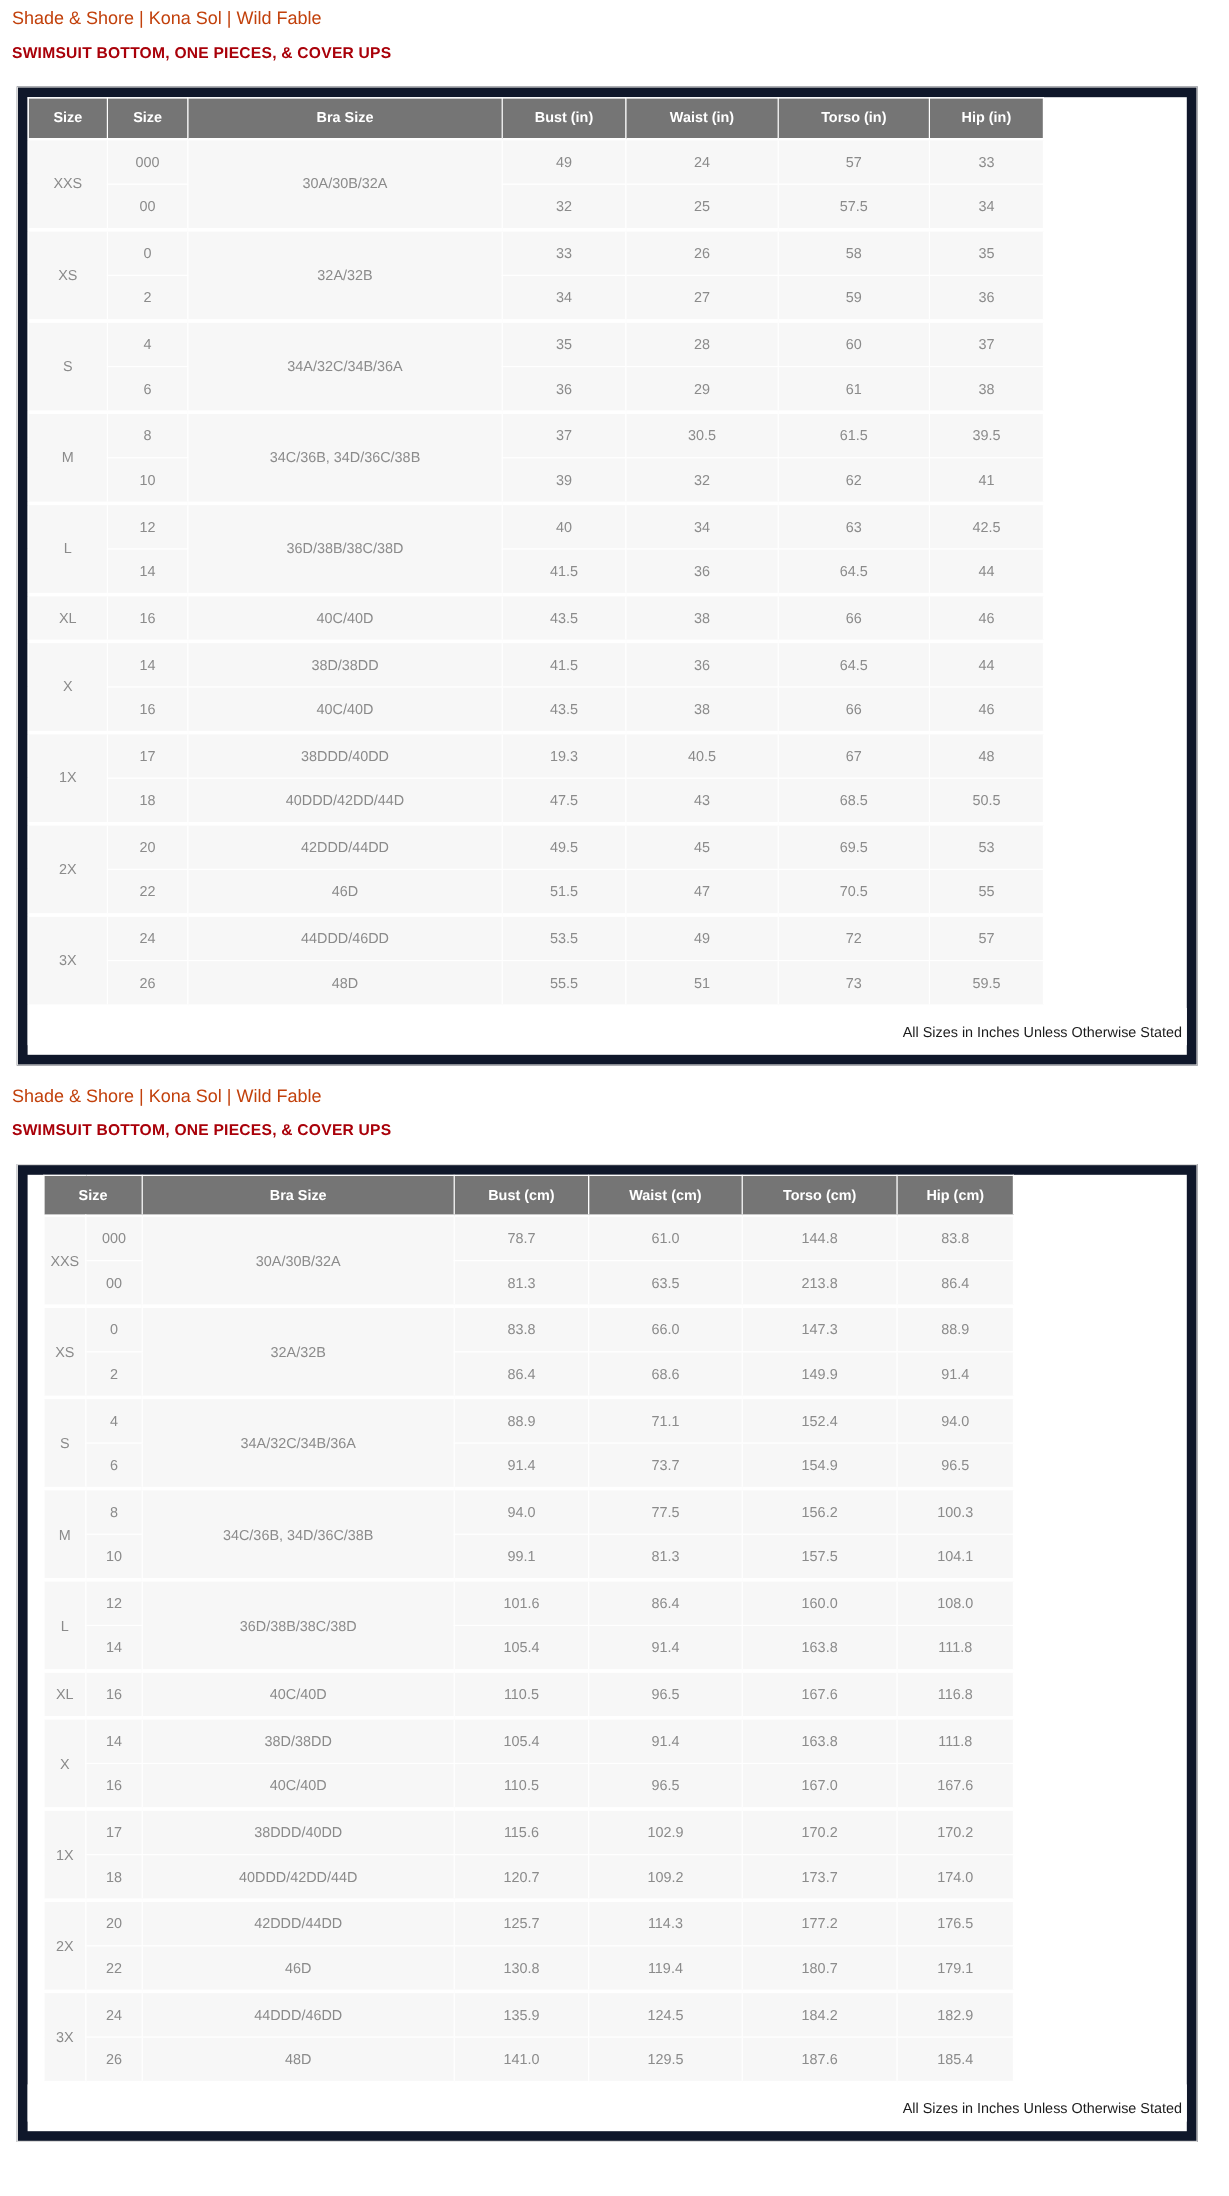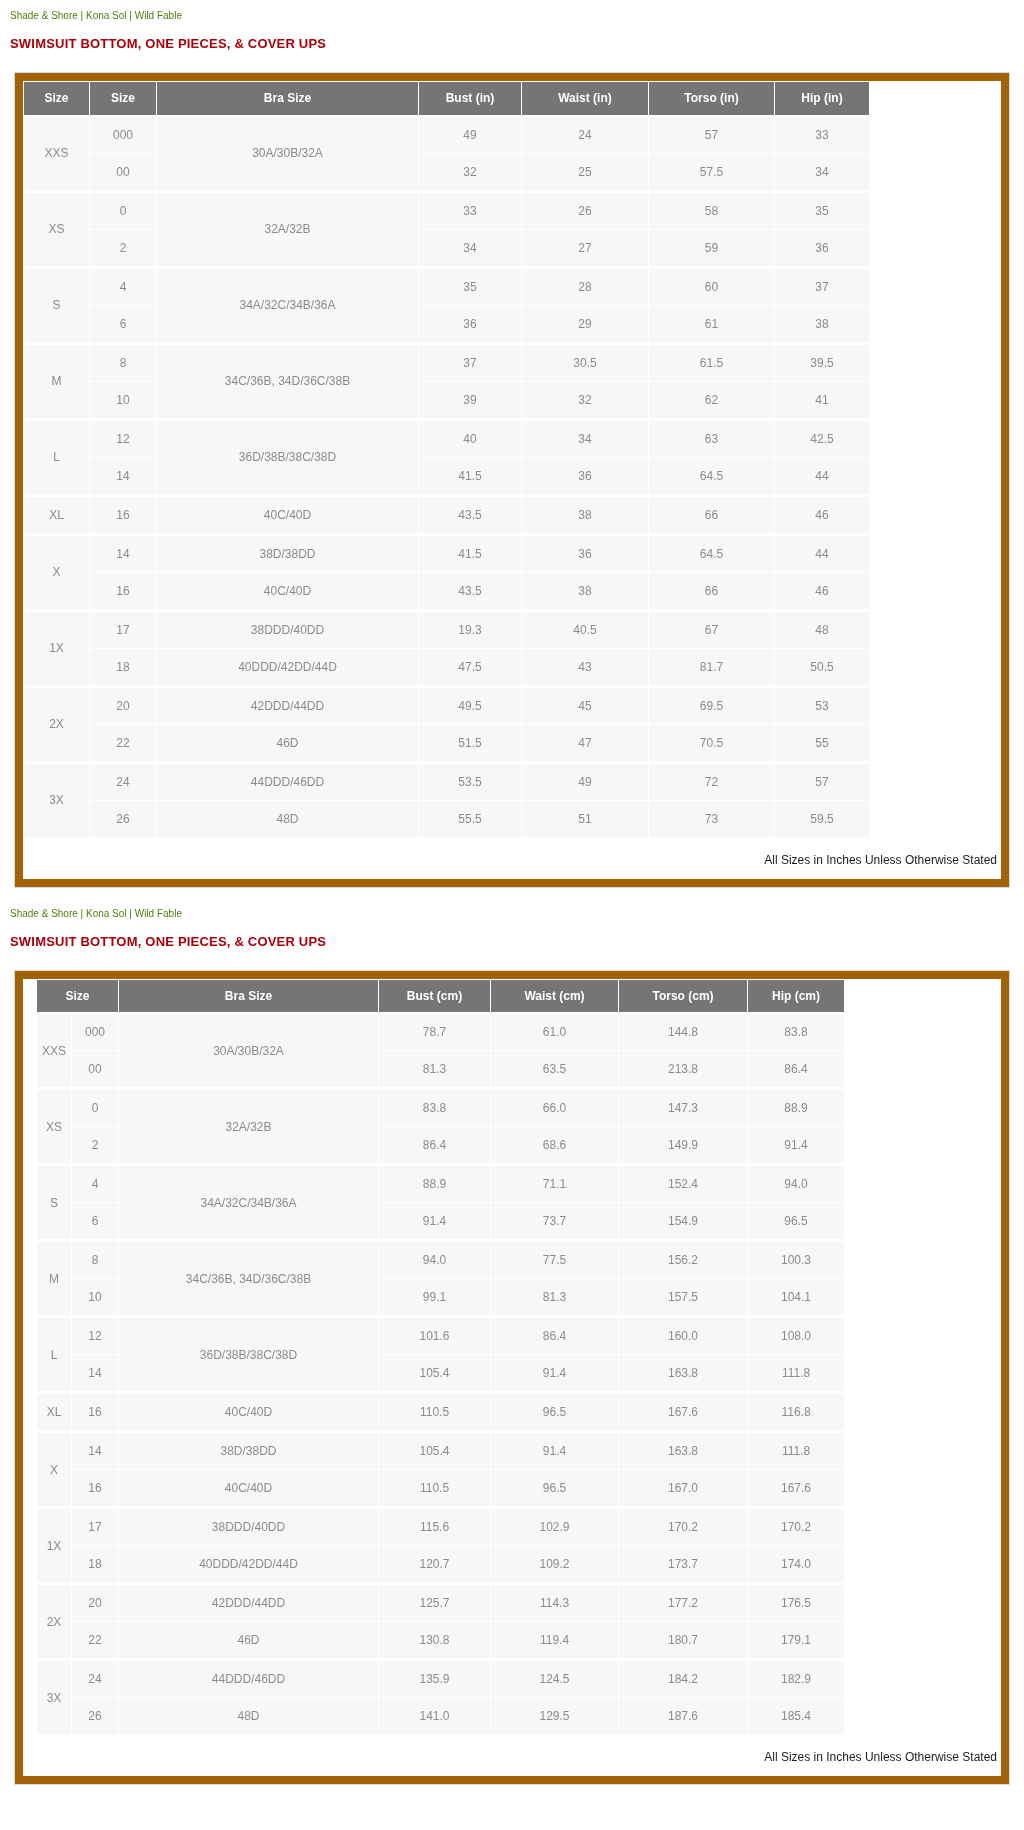--- a/index.html
+++ b/index.html
@@ -5,35 +5,35 @@
   * { box-sizing: border-box; }
   html, body { margin: 0; padding: 0; background: #ffffff; }
   body {
     width: 1024px;
     font-family: "Liberation Sans", sans-serif;
     -webkit-font-smoothing: antialiased;
   }
   .section { padding: 8px 10px 0 10px; }
   .section + .section { padding-top: 18px; }
   .brands {
-    color: #4d7c0f;
-    font-size: 10px;
+    color: #c2410c;
+    font-size: 15px;
     line-height: 15px;
   }
   .page-title {
     color: #a90009;
     font-size: 13px;
     font-weight: bold;
     line-height: 16px;
     margin-top: 13px;
     letter-spacing: .2px;
   }
   .panel {
-    margin: 20px 4px 0 4px;
-    background: #a16207;
+    margin: 20px 16px 0 4px;
+    background: #0f172a;
     border: 1px solid #d9d9d9;
     padding: 8px;
   }
   .panel-inner {
     background: #ffffff;
     padding: 0 0 8px 0;
     min-height: 40px;
   }
   table.size-table {
     border-collapse: collapse;
@@ -215,21 +215,21 @@
               <td>19.3</td>
               <td>40.5</td>
               <td>67</td>
               <td>48</td>
             </tr>
             <tr class="group-end">
               <td>18</td>
               <td rowspan="1" class="group-end-cell">40DDD/42DD/44D</td>
               <td>47.5</td>
               <td>43</td>
-              <td>81.7</td>
+              <td>68.5</td>
               <td>50.5</td>
             </tr>
             <tr>
               <td rowspan="2" class="group-end-cell">2X</td>
               <td>20</td>
               <td rowspan="1">42DDD/44DD</td>
               <td>49.5</td>
               <td>45</td>
               <td>69.5</td>
               <td>53</td>

